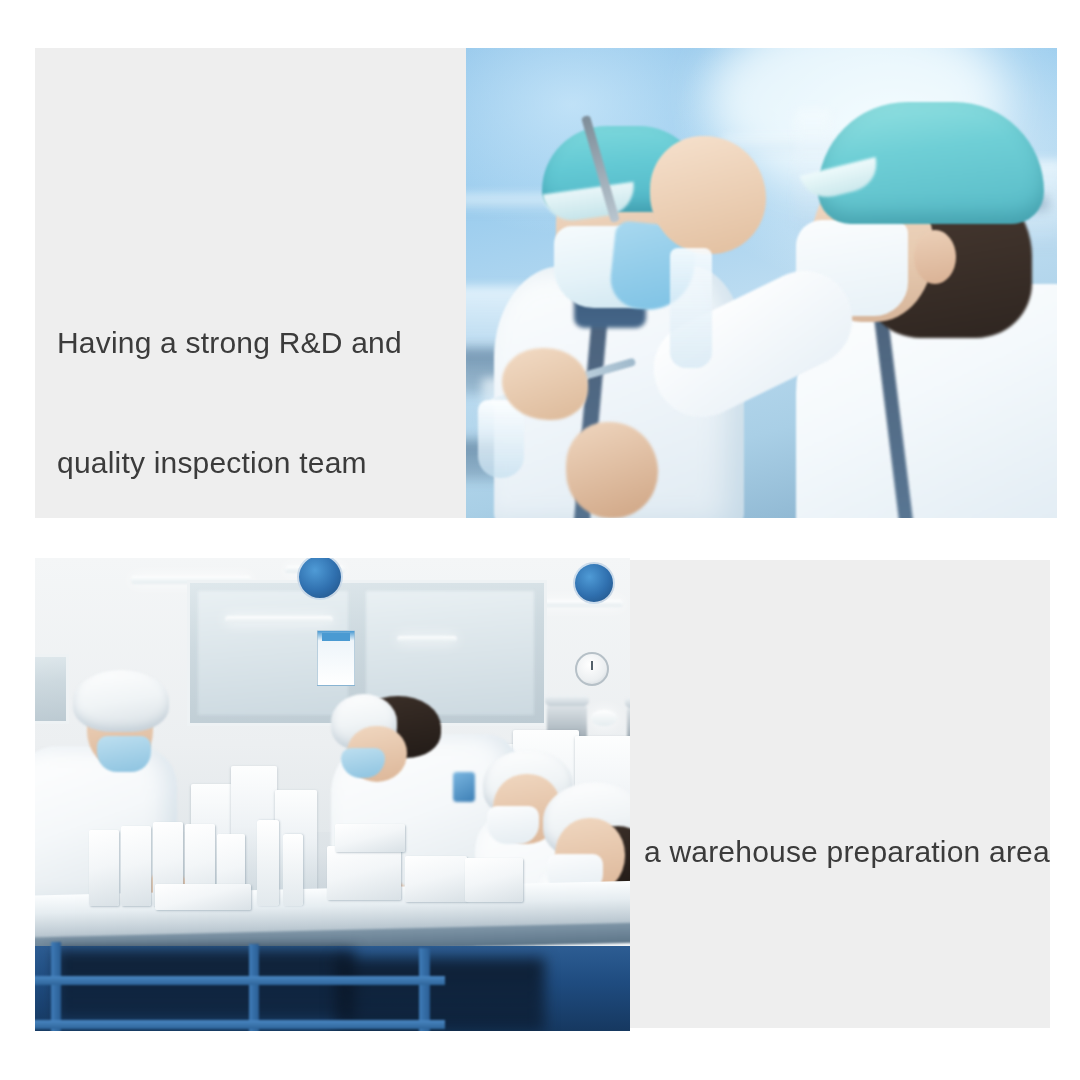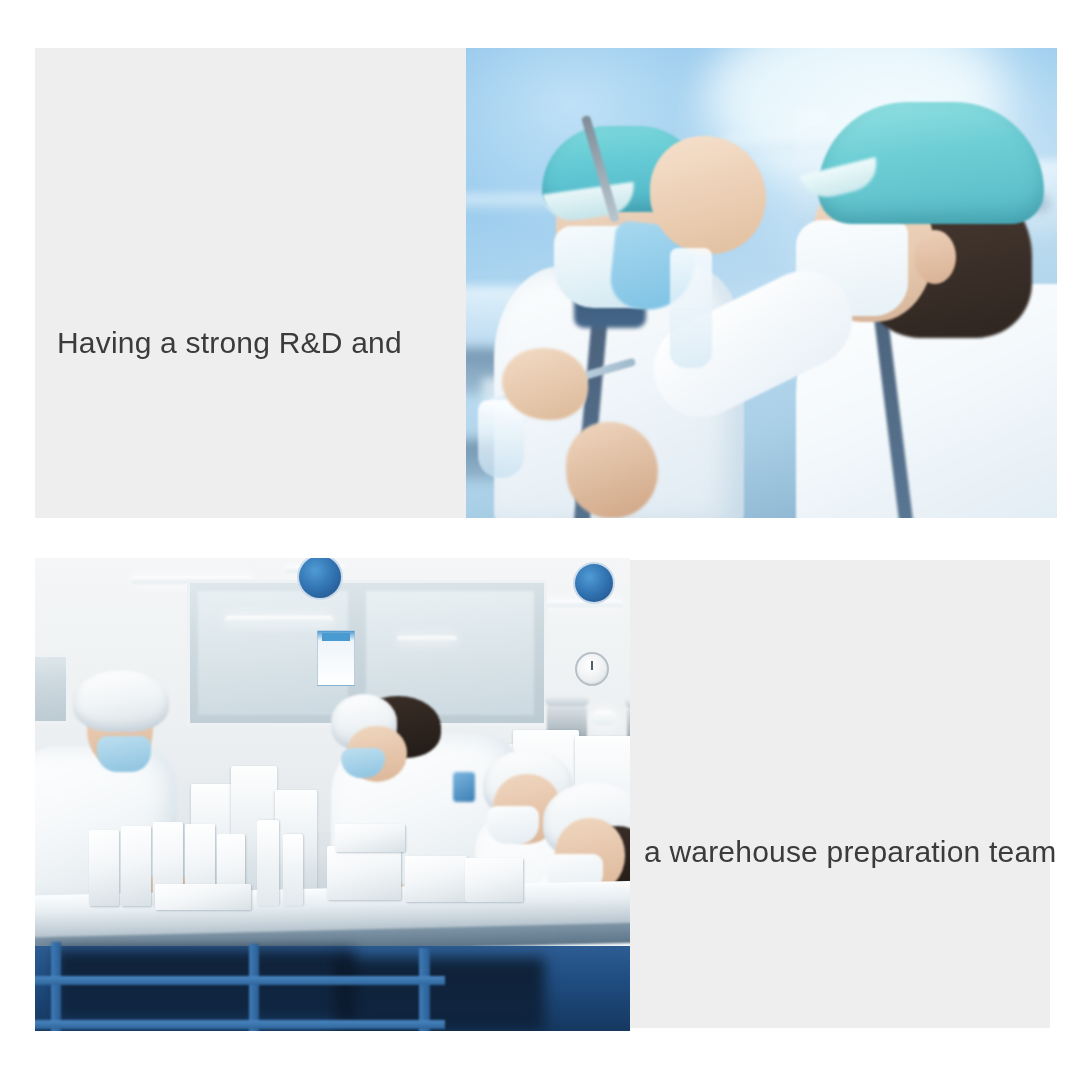--- a/index.html
+++ b/index.html
@@ -540,20 +540,21 @@
 </style>
 </head>
 <body>
 
 <div class="canvas">
 
   <div class="panel" id="panel-top-left"></div>
 
   <div class="caption" id="caption-rd">
     <span class="cap-line">Having a strong R&amp;D and</span>
+    <span class="cap-line">quality inspection team</span>
   </div>
 
   <div class="photo" id="photo-lab">
     <div class="lab-bg"></div>
 
     <div class="lab-glow" style="left:240px; top:-40px; width:300px; height:180px; background:rgba(250,255,255,0.75);"></div>
     <div class="lab-shelf" style="left:-20px; top:146px; width:220px; height:16px;"></div>
     <div class="lab-shelf" style="left:-20px; top:238px; width:230px; height:72px;"></div>
     <div class="lab-dark" style="left:-10px; top:300px; width:240px; height:46px;"></div>
     <div class="lab-shelf" style="left:16px; top:330px; width:180px; height:58px;"></div>
@@ -683,16 +684,16 @@
     <div class="wh-box" style="left:292px; top:288px; width:74px; height:54px;"></div>
     <div class="wh-box" style="left:300px; top:266px; width:70px; height:28px;"></div>
     <div class="wh-box" style="left:370px; top:298px; width:62px; height:46px;"></div>
     <div class="wh-box" style="left:120px; top:326px; width:96px; height:26px;"></div>
     <div class="wh-box" style="left:430px; top:300px; width:58px; height:44px;"></div>
   </div>
 
   <div class="panel" id="panel-bottom-right"></div>
 
   <div class="caption" id="caption-warehouse">
-    <span class="cap-line">a warehouse preparation team</span>
+    <span class="cap-line">a warehouse preparation area</span>
   </div>
 
 </div>
 
 </body></html>

